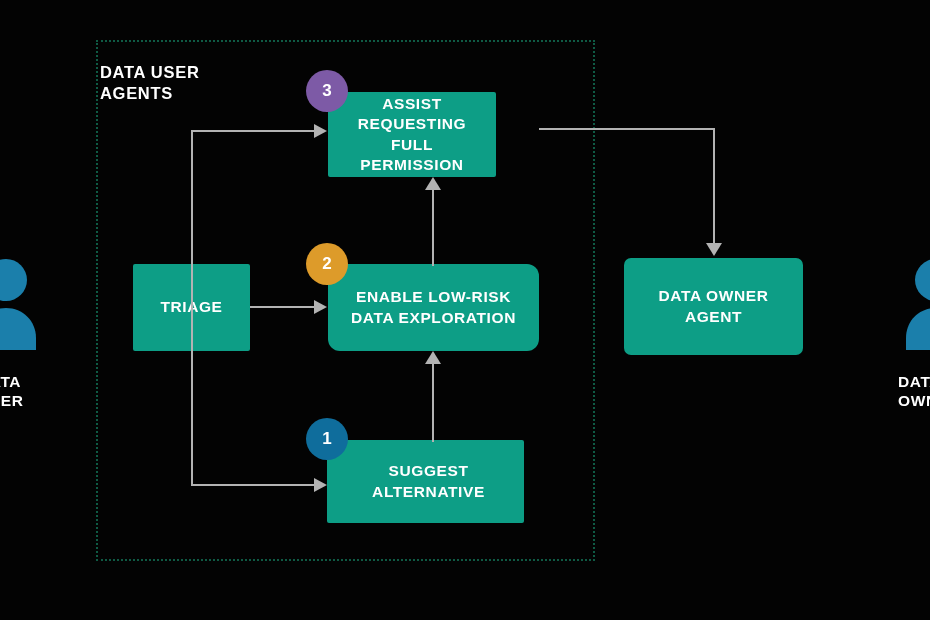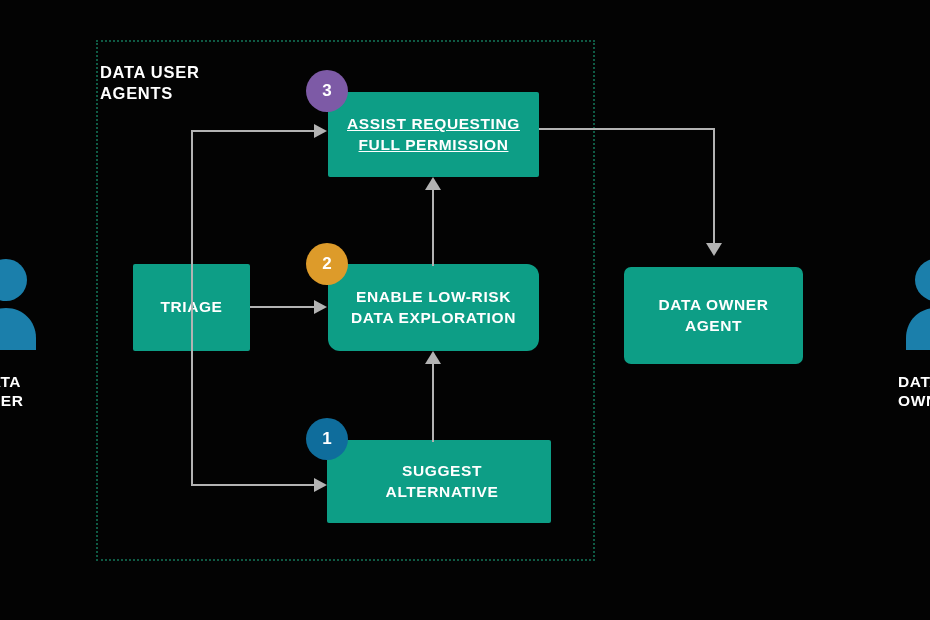--- a/index.html
+++ b/index.html
@@ -52,26 +52,26 @@
     text-align: center;
     font-size: 15.5px;
     font-weight: bold;
     letter-spacing: 0.6px;
     line-height: 1.3;
     text-transform: uppercase;
     box-sizing: border-box;
     padding: 4px 10px;
     border-radius: 2px;
   }
-  .node.rounded { border-radius: 7px; margin-top: 9px; }
-
-  #node-assist   { left: 328px; top: 92px;  width: 211px; height: 85px; text-decoration: underline; }
+  .node.rounded { border-radius: 7px; }
+
+  #node-assist   { left: 328px; top: 92px;  width: 168px; height: 85px; }
   #node-triage   { left: 133px; top: 264px; width: 117px; height: 87px; justify-content: center; }
   #node-enable   { left: 328px; top: 264px; width: 211px; height: 87px; border-radius: 12px; }
-  #node-suggest  { left: 327px; top: 440px; width: 224px; height: 83px; padding-left: 16px; }
+  #node-suggest  { left: 327px; top: 440px; width: 197px; height: 83px; padding-left: 16px; }
   #node-owner    { left: 624px; top: 258px; width: 179px; height: 97px; }
 
   
   .badge {
     position: absolute;
     width: 42px;
     height: 42px;
     border-radius: 50%;
     display: flex;
     align-items: center;

